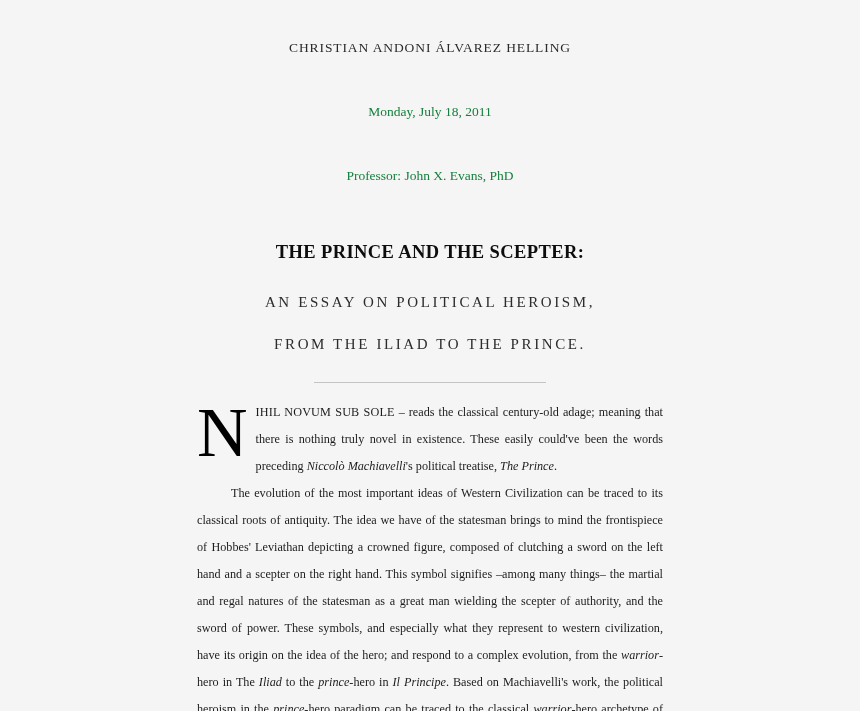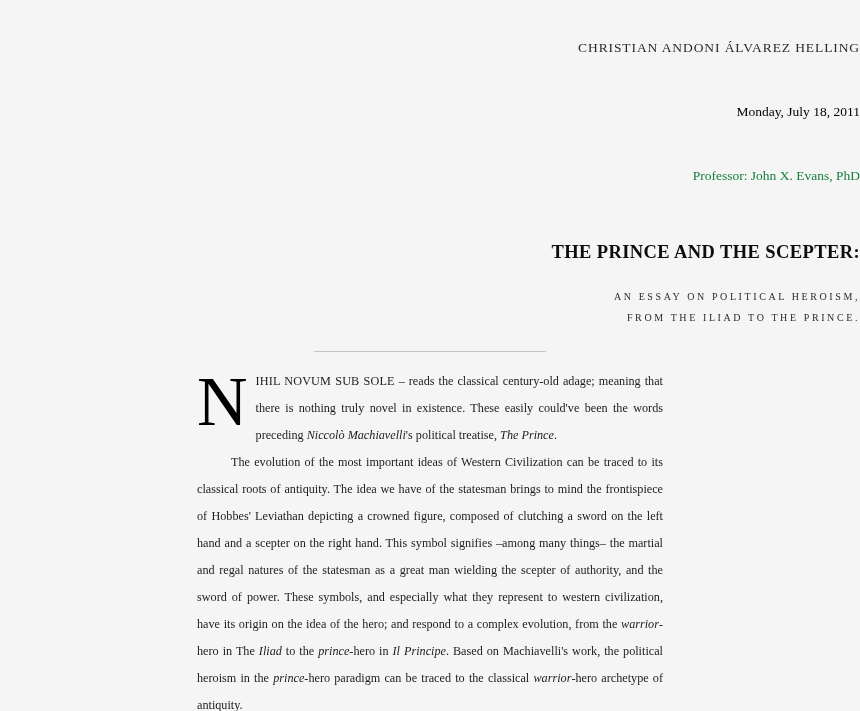--- a/index.html
+++ b/index.html
@@ -18,36 +18,36 @@
   .page {
     position: relative;
     width: 860px;
     height: 711px;
     box-sizing: border-box;
   }
 
   
   .frontmatter {
     width: 100%;
-    text-align: right;
+    text-align: center;
   }
 
   .author-line {
     margin-top: 40px;
     font-size: 13.5px;
     letter-spacing: 0.9px;
     color: #2a2a2a;
     text-transform: uppercase;
     line-height: 1.2;
   }
 
   .date-line {
     margin-top: 48px;
     font-size: 13.5px;
-    color: #000000;
+    color: #15803d;
     line-height: 1.2;
   }
 
   .professor-line {
     margin-top: 48px;
     font-size: 13.5px;
     color: #15803d;
     line-height: 1.2;
   }
 
@@ -57,25 +57,26 @@
     font-weight: bold;
     letter-spacing: 0.4px;
     color: #0d0d0d;
     line-height: 1.25;
   }
 
   .subtitle-block {
     margin-top: 22px;
   }
   .subtitle-line {
-    font-size: 10px;
+    font-size: 15px;
     letter-spacing: 2.6px;
     color: #2c2c2c;
     line-height: 2.15;
     text-transform: uppercase;
+    margin-top: 10px;
   }
   .subtitle-line .work {
   }
 
   .divider {
     width: 232px;
     height: 0;
     margin: 22px auto 0 auto;
     border: 0;
     border-top: 1.5px solid #c4c4c4;

